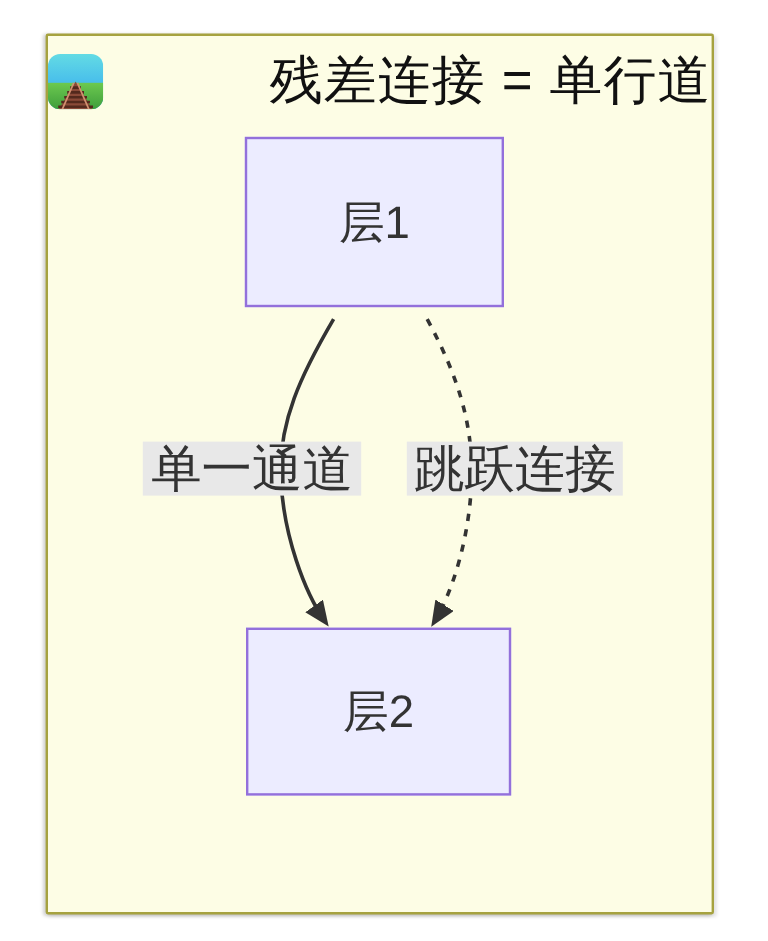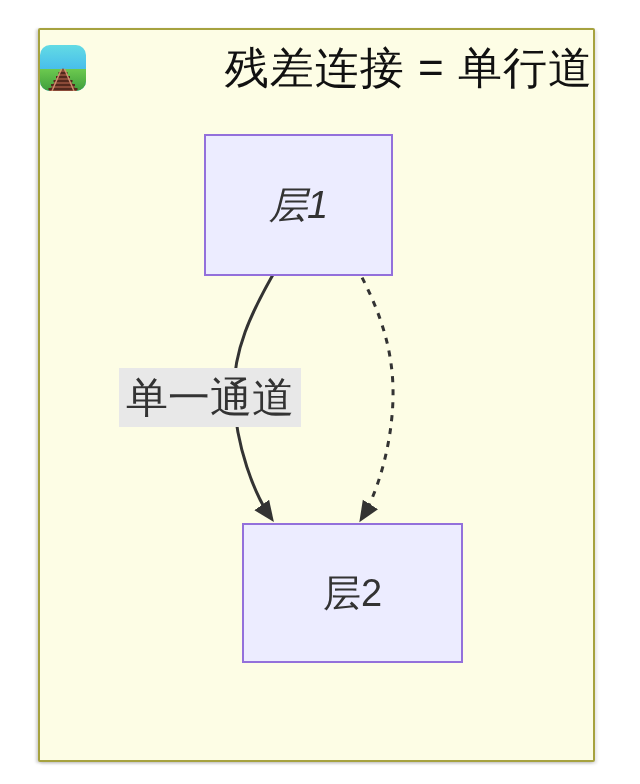--- a/index.html
+++ b/index.html
@@ -68,26 +68,26 @@
     position: absolute;
     box-sizing: border-box;
     background: var(--node-fill, #ececff);
     border: 2px solid var(--node-border, #9370db);
     display: flex;
     align-items: center;
     justify-content: center;
     font-size: 38px;
     color: var(--text, #333333);
   }
-  .node-layer1 { left: 164px; top: 104px;  width: 189px; height: 142px; font-style: italic; }
-  .node-layer2 { left: 165px; top: 493px; width: 221px; height: 140px; margin-left: 37px; }
+  .node-layer1 { left: 164px; top: 84px;  width: 216px; height: 142px; }
+  .node-layer2 { left: 165px; top: 493px; width: 221px; height: 140px; }
   .edge-label {
     position: absolute;
     top: 338px;
-    height: 59px;
+    height: 45px;
     box-sizing: border-box;
     background: var(--edge-label-background, #e8e8e8);
     display: flex;
     align-items: center;
     justify-content: center;
     font-size: 42px;
     line-height: 1;
     color: var(--text, #333333);
     white-space: nowrap;
   }
@@ -142,15 +142,16 @@
     </svg>
 
     <div class="node node-layer1">
       <span>层1</span>
     </div>
     <div class="node node-layer2">
       <span>层2</span>
     </div>
 
     <div class="edge-label edge-label-1">单一通道</div>
+    <div class="edge-label edge-label-2">跳跃连接</div>
 
   </div>
 </div>
 
 </body></html>

